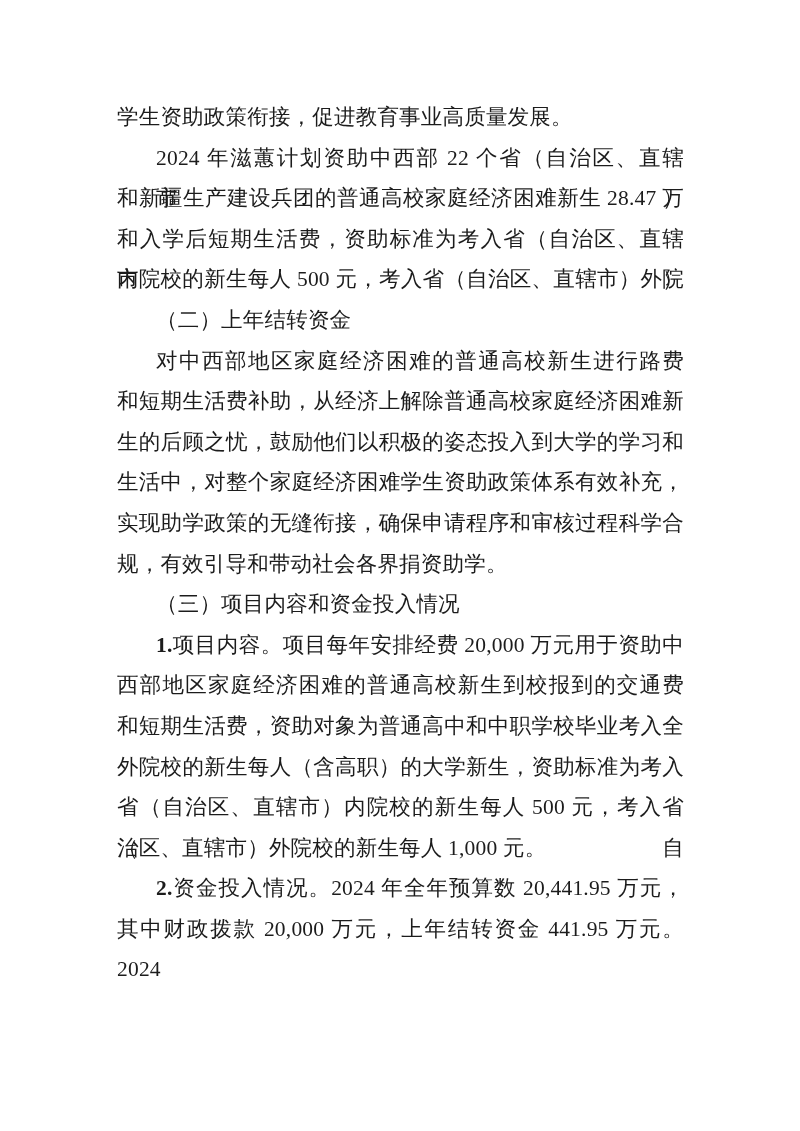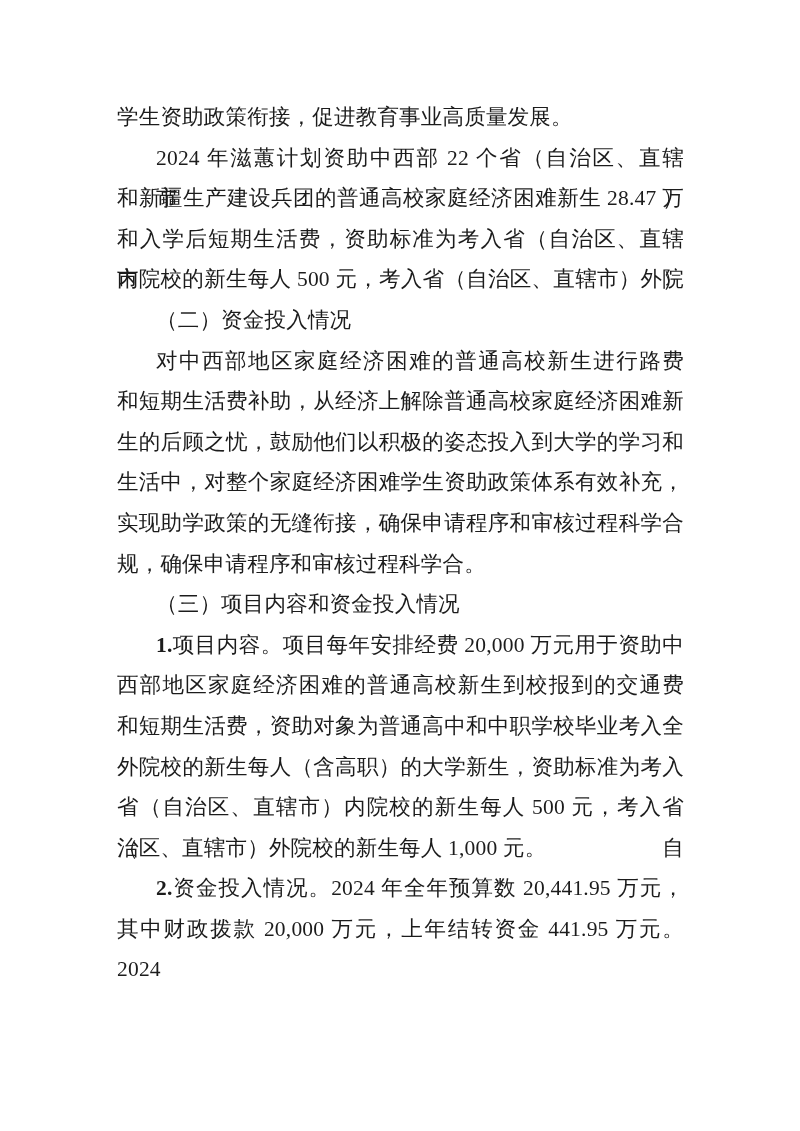--- a/index.html
+++ b/index.html
@@ -64,27 +64,27 @@
 </head>
 <body>
 
 <div class="page">
   <div class="content">
     <div class="line">学生资助政策衔接，促进教育事业高质量发展。</div>
     <div class="line j ind">2024 年滋蕙计划资助中西部 22 个省（自治区、直辖市）</div>
     <div class="line j">和新疆生产建设兵团的普通高校家庭经济困难新生 28.47 万</div>
     <div class="line j">和入学后短期生活费，资助标准为考入省（自治区、直辖市）</div>
     <div class="line j">内院校的新生每人 500 元，考入省（自治区、直辖市）外院</div>
-    <div class="line ind">（二）资金投入情况</div>
+    <div class="line ind">（二）上年结转资金</div>
     <div class="line j ind">对中西部地区家庭经济困难的普通高校新生进行路费</div>
     <div class="line j">和短期生活费补助，从经济上解除普通高校家庭经济困难新</div>
     <div class="line j">生的后顾之忧，鼓励他们以积极的姿态投入到大学的学习和</div>
     <div class="line j">生活中，对整个家庭经济困难学生资助政策体系有效补充，</div>
     <div class="line j">实现助学政策的无缝衔接，确保申请程序和审核过程科学合</div>
-    <div class="line">规，确保申请程序和审核过程科学合。</div>
+    <div class="line">规，有效引导和带动社会各界捐资助学。</div>
     <div class="line ind">（三）项目内容和资金投入情况</div>
     <div class="line j ind">
       <span class="b">1.</span><span>项目内容。项目每年安排经费 20,000 万元用于资助中</span>
     </div>
     <div class="line j">西部地区家庭经济困难的普通高校新生到校报到的交通费</div>
     <div class="line j">和短期生活费，资助对象为普通高中和中职学校毕业考入全</div>
     <div class="line j">外院校的新生每人（含高职）的大学新生，资助标准为考入</div>
     <div class="line j">省（自治区、直辖市）内院校的新生每人 500 元，考入省（自</div>
     <div class="line">治区、直辖市）外院校的新生每人 1,000 元。</div>
     <div class="line j ind">

